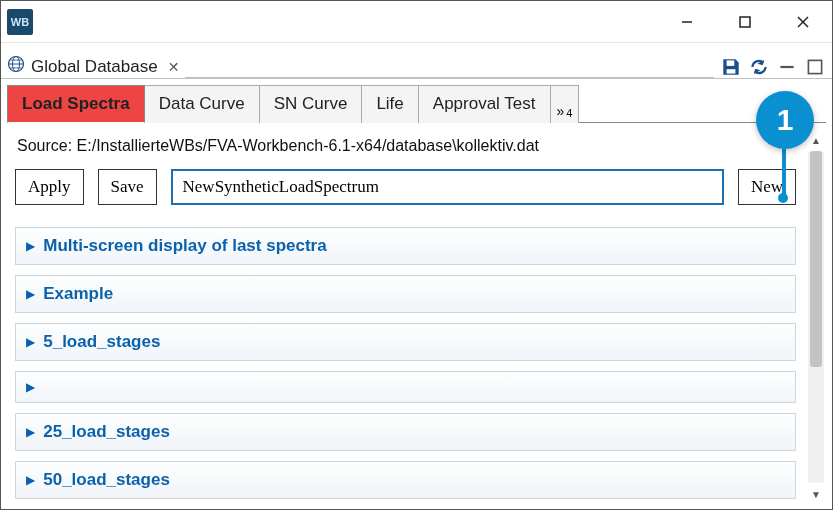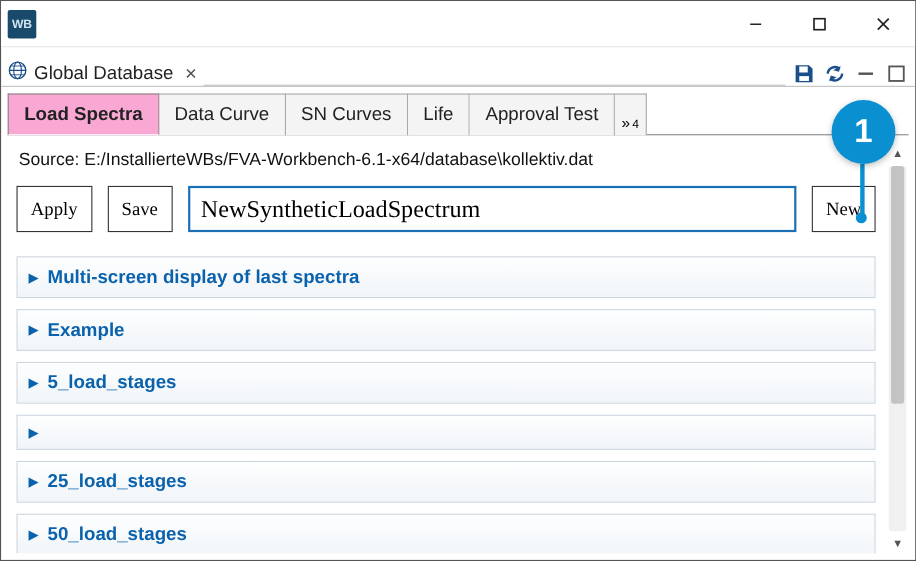--- a/index.html
+++ b/index.html
@@ -106,21 +106,21 @@
     font-size: 17px;
     color: #222;
     border: 1px solid #aaa;
     border-bottom: none;
     background: #f4f4f4;
     margin-right: 0;
     margin-bottom: -1px;
     white-space: nowrap;
   }
   .tab.active {
-    background: #f9a8d4;
+    background: #ef4444;
     font-weight: 700;
     border-color: #888;
     border-bottom: 1px solid #fff;
   }
   .tab + .tab { border-left: none; }
   .tab-overflow {
     padding: 4px 6px 4px 6px;
     font-size: 13px;
     display:flex;
     align-items:flex-end;
@@ -188,21 +188,21 @@
     background: #fff;
     padding: 6px 12px;
     font-size: 17px;
     font-family: inherit;
     cursor: pointer;
   }
   .name-input {
     flex: 1;
     border: 2px solid #1b6fb5;
     padding: 6px 10px;
-    font-size: 22px;
+    font-size: 17px;
     font-family: inherit;
     outline: none;
   }
   .acc-item {
     border: 1px solid #cdd6df;
     background: linear-gradient(#fdfefe, #f1f5f9);
     padding: 8px 10px;
     margin-bottom: 10px;
     display: flex;
     align-items: center;
@@ -325,21 +325,21 @@
           </svg>
       </span>
     </div>
   </div>
 
   <div class="body">
 
     <div class="tabstrip">
       <div class="tab active"><span>Load Spectra</span></div>
       <div class="tab"><span>Data Curve</span></div>
-      <div class="tab"><span>SN Curves</span></div>
+      <div class="tab"><span>SN Curve</span></div>
       <div class="tab"><span>Life</span></div>
       <div class="tab"><span>Approval Test</span></div>
       <div class="tab-overflow">
         <span class="chev">»</span>
           <span class="n">4</span>
       </div>
     </div>
 
     <div class="content-scroll">
       <div class="content">

